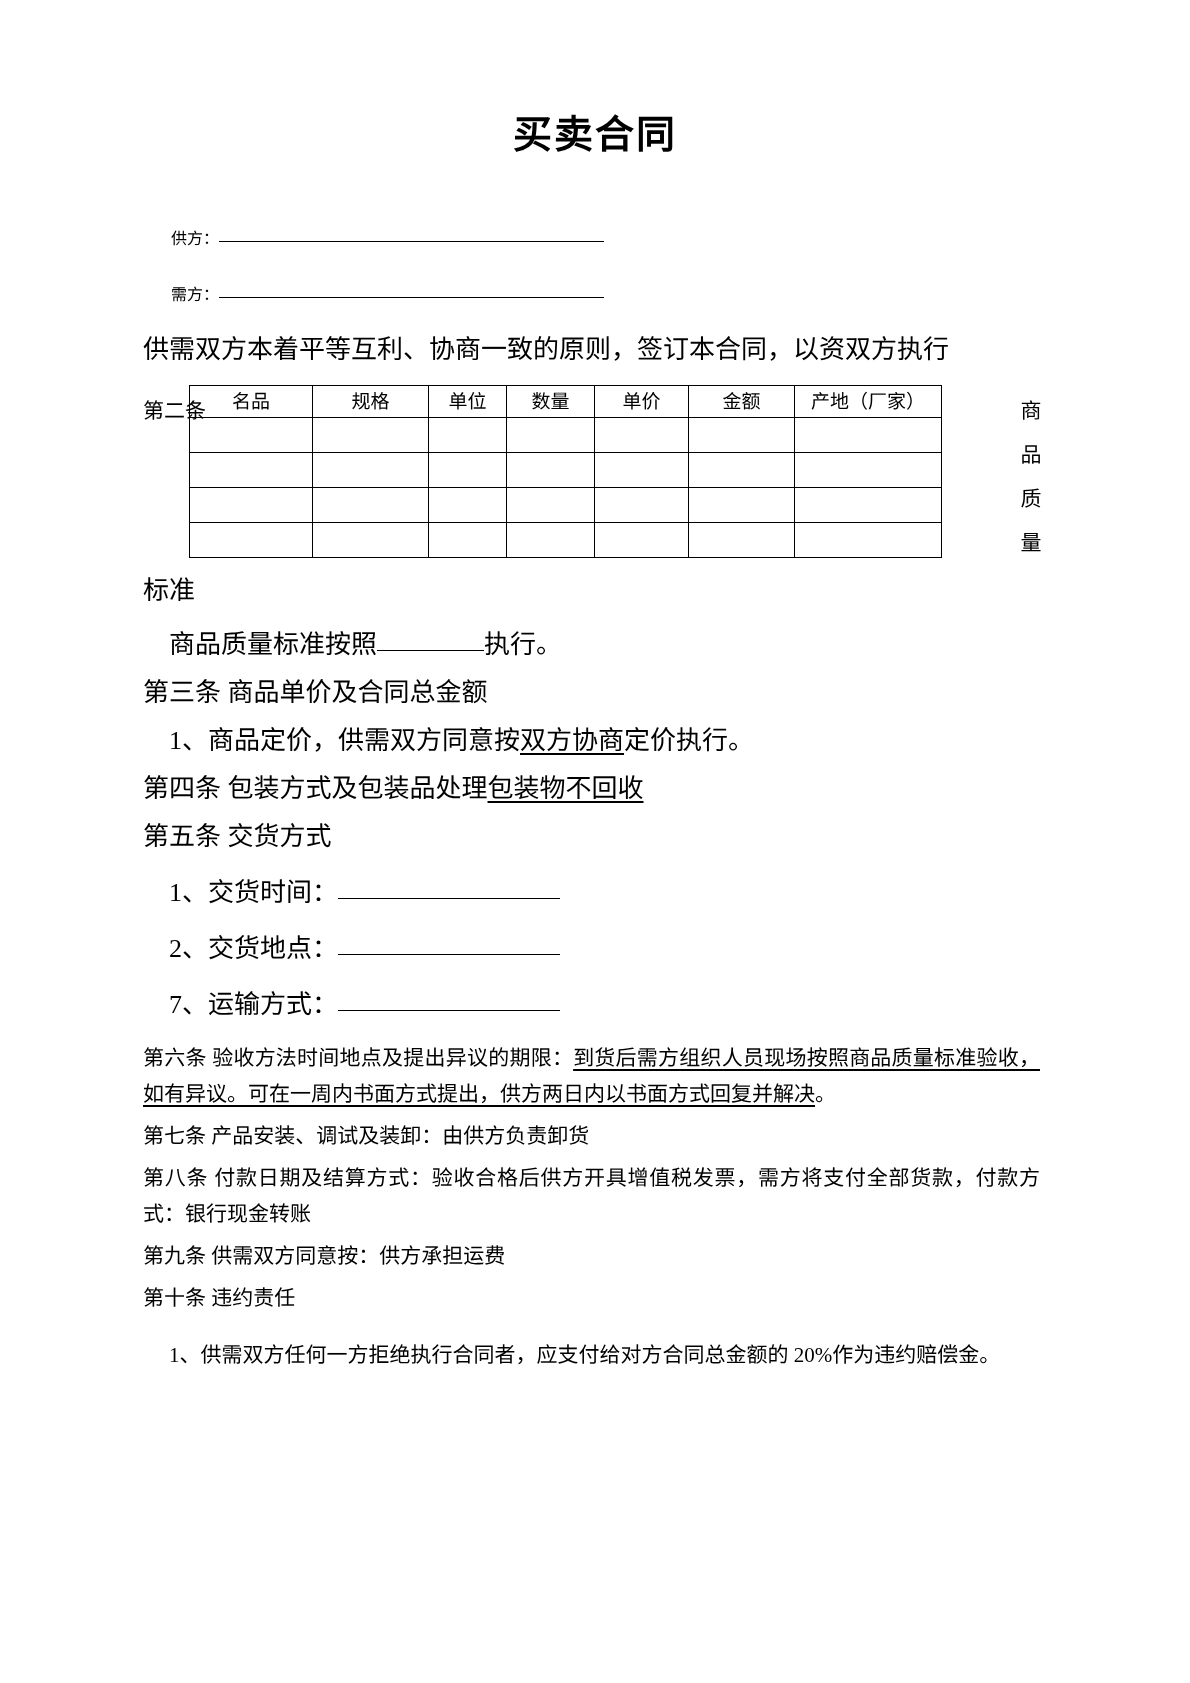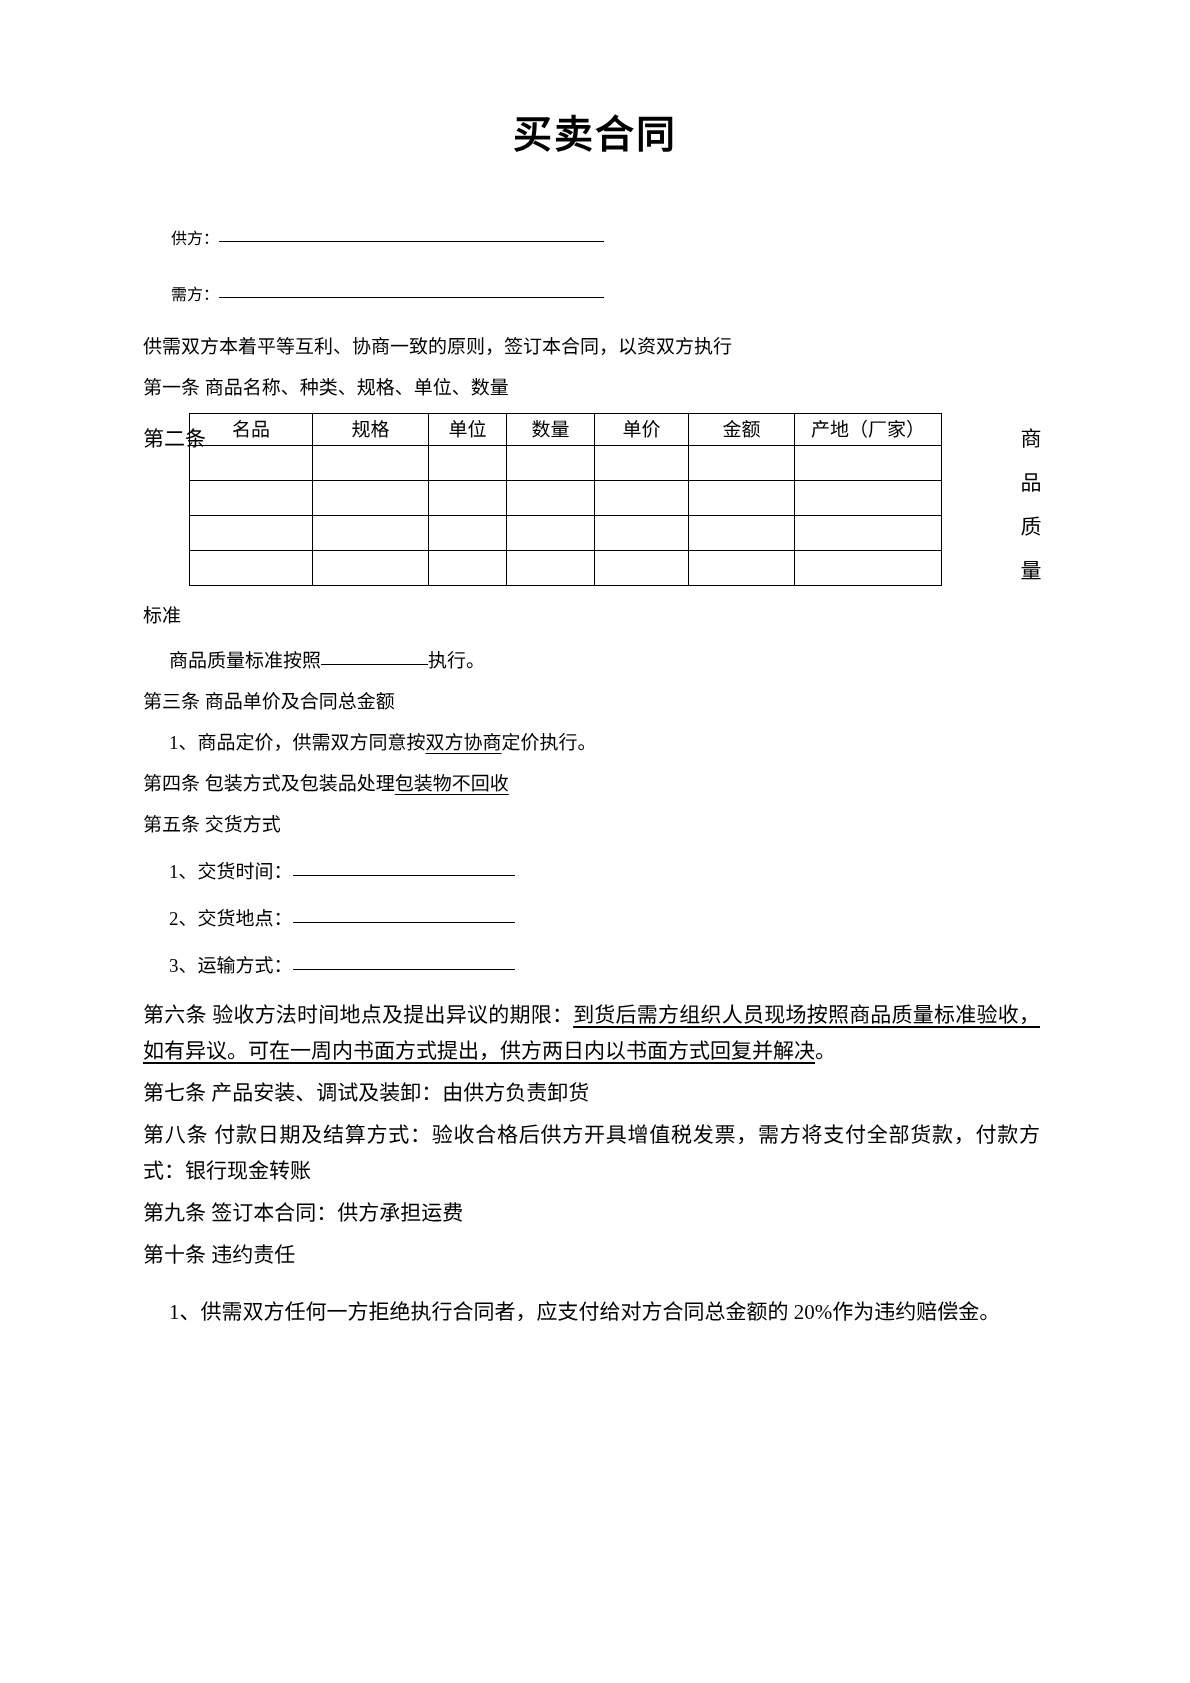--- a/index.html
+++ b/index.html
@@ -52,21 +52,21 @@
     vertical-align: 2px;
     height: 1em;
   }
   .blank.w-party { width: 385px; }
   .blank.w-std { width: 107px; }
   .blank.w-total { width: 262px; }
   .blank.w-rmb { width: 85px; }
   .blank.w-delivery { width: 222px; }
 
   p.para {
-    font-size: 19px;
+    font-size: 26px;
     line-height: 1.0;
     margin: 0 0 22px 0;
   }
   p.para.tight { margin-bottom: 6px; }
   p.para.indent { text-indent: 0; margin-left: 26px; }
   p.flow {
     font-size: 21px;
     line-height: 1.72;
     margin: 0 0 6px 0;
     text-align: justify;
@@ -142,21 +142,20 @@
       <div class="party-line">
         <span class="party-label">供方：</span><span class="blank w-party"></span>
       </div>
       <div class="party-line">
         <span class="party-label">需方：</span><span class="blank w-party"></span>
       </div>
     </div>
 
     <p class="para">供需双方本着平等互利、协商一致的原则，签订本合同，以资双方执行</p>
 
-    <p class="para tight">第一条 商品名称、种类、规格、单位、数量</p>
 
     <div class="clause2-wrap">
       <p class="clause2-label">第二条</p>
 
       <div class="vertical-wrap">
         <span>商</span>
         <span>品</span>
         <span>质</span>
         <span>量</span>
       </div>
@@ -233,28 +232,28 @@
 
 
     <p class="para"><span>第四条 包装方式及包装品处理</span><span class="u">包装物不回收</span></p>
 
     <p class="para">第五条 交货方式</p>
 
     <p class="para indent"><span>1、交货时间：</span><span class="blank w-delivery"></span></p>
 
     <p class="para indent"><span>2、交货地点：</span><span class="blank w-delivery"></span></p>
 
-    <p class="para indent"><span>3、运输方式：</span><span class="blank w-delivery"></span></p>
+    <p class="para indent"><span>7、运输方式：</span><span class="blank w-delivery"></span></p>
 
     <p class="flow"><span>第六条 验收方法时间地点及提出异议的期限：</span><span class="u">到货后需方组织人员现场按照商品质量标准验收，如有异议。可在一周内书面方式提出，供方两日内以书面方式回复并解决</span><span>。</span></p>
 
     <p class="flow">第七条 产品安装、调试及装卸：由供方负责卸货</p>
 
     <p class="flow">第八条 付款日期及结算方式：验收合格后供方开具增值税发票，需方将支付全部货款，付款方式：银行现金转账</p>
 
-    <p class="flow">第九条 签订本合同：供方承担运费</p>
+    <p class="flow">第九条 供需双方同意按：供方承担运费</p>
 
     <p class="flow">第十条 违约责任</p>
 
     <p class="flow" style="margin-left:26px;margin-top:20px;">1、供需双方任何一方拒绝执行合同者，应支付给对方合同总金额的 20%作为违约赔偿金。</p>
 
   </div>
 </div>
 
 </body></html>

